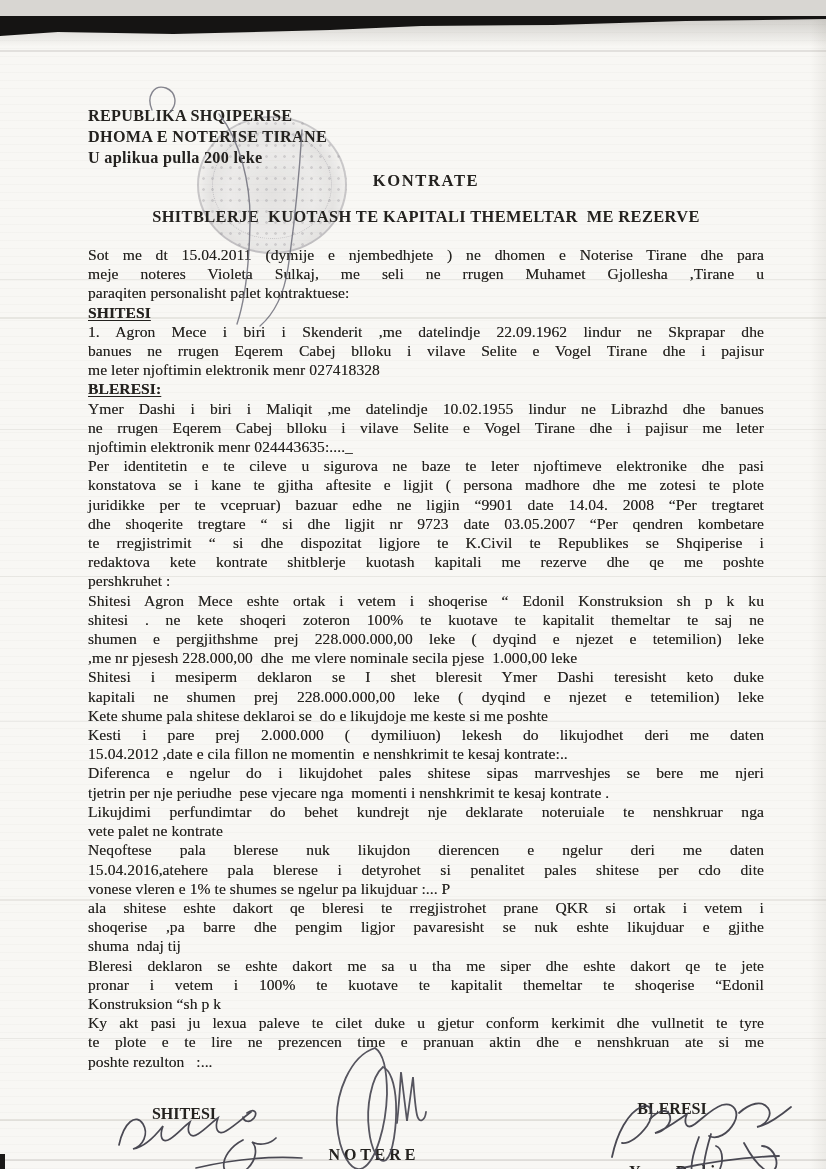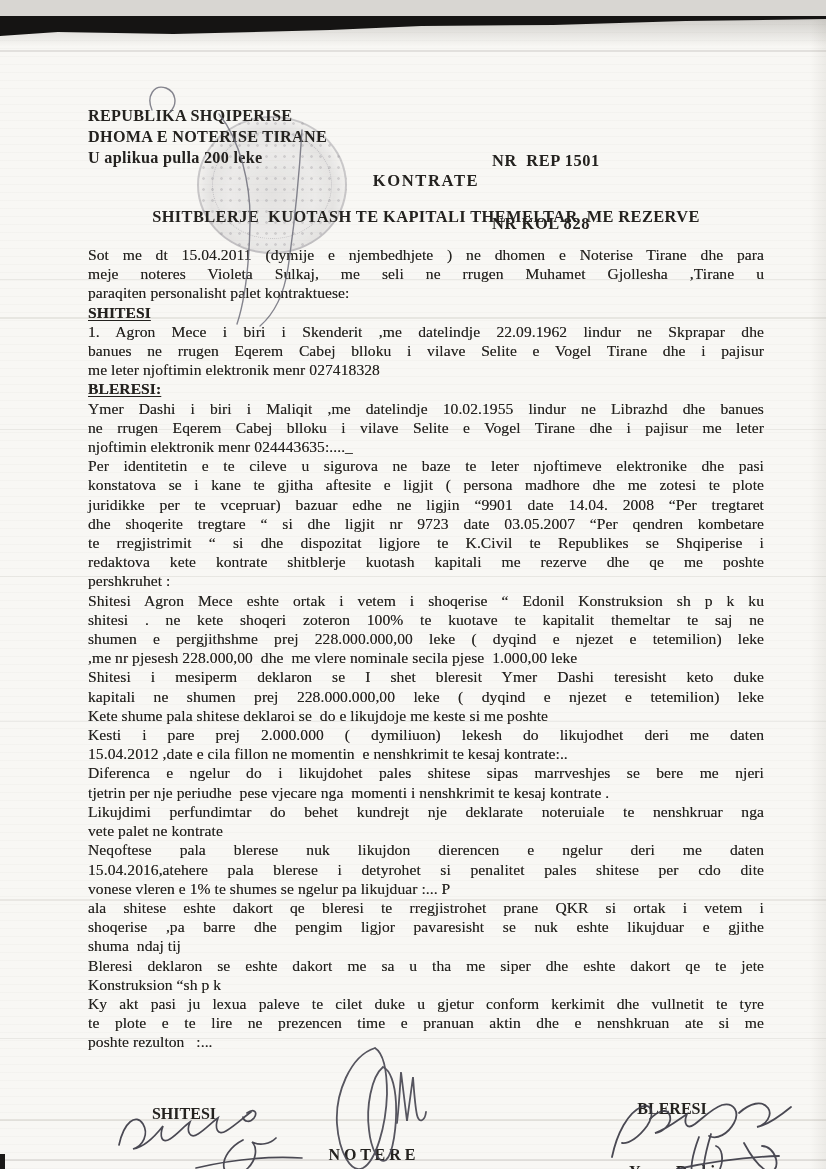--- a/index.html
+++ b/index.html
@@ -80,24 +80,20 @@
   <div class="streak" style="top:1103px;height:2px;background:rgba(130,124,114,0.16);"></div>
   <div class="streak" style="top:1143px;height:2px;background:rgba(130,124,114,0.18);"></div>
 
   <div class="stamp"></div>
 
   <div class="hdr-left">
     <div>REPUBLIKA SHQIPERISE</div>
     <div>DHOMA E NOTERISE TIRANE</div>
     <div>U aplikua pulla 200 leke</div>
   </div>
-  <div class="hdr-right">
-    <div>NR  REP 1501</div>
-    <div>NR KOL 828</div>
-  </div>
 
   <div class="title-line title-main">KONTRATE</div>
   <div class="title-line title-sub">SHITBLERJE  KUOTASH TE KAPITALI THEMELTAR  ME REZERVE</div>
 
   <div class="body">
       <div class="bline just"><span>Sot me dt 15.04.2011 (dymije e njembedhjete ) ne dhomen e Noterise Tirane dhe para</span></div>
       <div class="bline just"><span>meje noteres Violeta Sulkaj, me seli ne rrugen Muhamet Gjollesha ,Tirane u</span></div>
       <div class="bline"><span>paraqiten personalisht palet kontraktuese:</span></div>
       <div class="bline bhdr"><span>SHITESI</span></div>
       <div class="bline just"><span class="b">1. Agron Mece</span><span> i biri i Skenderit ,me datelindje 22.09.1962 lindur ne Skprapar dhe</span></div>
@@ -127,20 +123,21 @@
       <div class="bline"><span>tjetrin per nje periudhe  pese vjecare nga  momenti i nenshkrimit te kesaj kontrate .</span></div>
       <div class="bline just"><span>Likujdimi perfundimtar do behet kundrejt nje deklarate noteruiale te nenshkruar nga</span></div>
       <div class="bline"><span>vete palet ne kontrate</span></div>
       <div class="bline just"><span>Neqoftese pala blerese nuk likujdon dierencen e ngelur deri me daten</span></div>
       <div class="bline just"><span>15.04.2016,atehere pala blerese i detyrohet si penalitet pales shitese per cdo dite</span></div>
       <div class="bline"><span>vonese vleren e 1% te shumes se ngelur pa likujduar :... P</span></div>
       <div class="bline just"><span>ala shitese eshte dakort qe bleresi te rregjistrohet prane QKR si ortak i vetem i</span></div>
       <div class="bline just"><span>shoqerise ,pa barre dhe pengim ligjor pavaresisht se nuk eshte likujduar e gjithe</span></div>
       <div class="bline"><span>shuma  ndaj tij</span></div>
       <div class="bline just"><span>Bleresi deklaron se eshte dakort me sa u tha me siper dhe eshte dakort qe te jete</span></div>
+      <div class="bline just"><span>pronar i vetem i 100% te kuotave te kapitalit themeltar te shoqerise “Edonil</span></div>
       <div class="bline"><span>Konstruksion “sh p k</span></div>
       <div class="bline just"><span>Ky akt pasi ju lexua paleve te cilet duke u gjetur conform kerkimit dhe vullnetit te tyre</span></div>
       <div class="bline just"><span>te plote e te lire ne prezencen time e  pranuan aktin dhe e nenshkruan ate si me</span></div>
       <div class="bline"><span>poshte rezulton   :...</span></div>
     </div>
 
   <div class="sig-block sig-seller">
     <div>SHITESI</div>
     <div>Agron Mece</div>
   </div>

